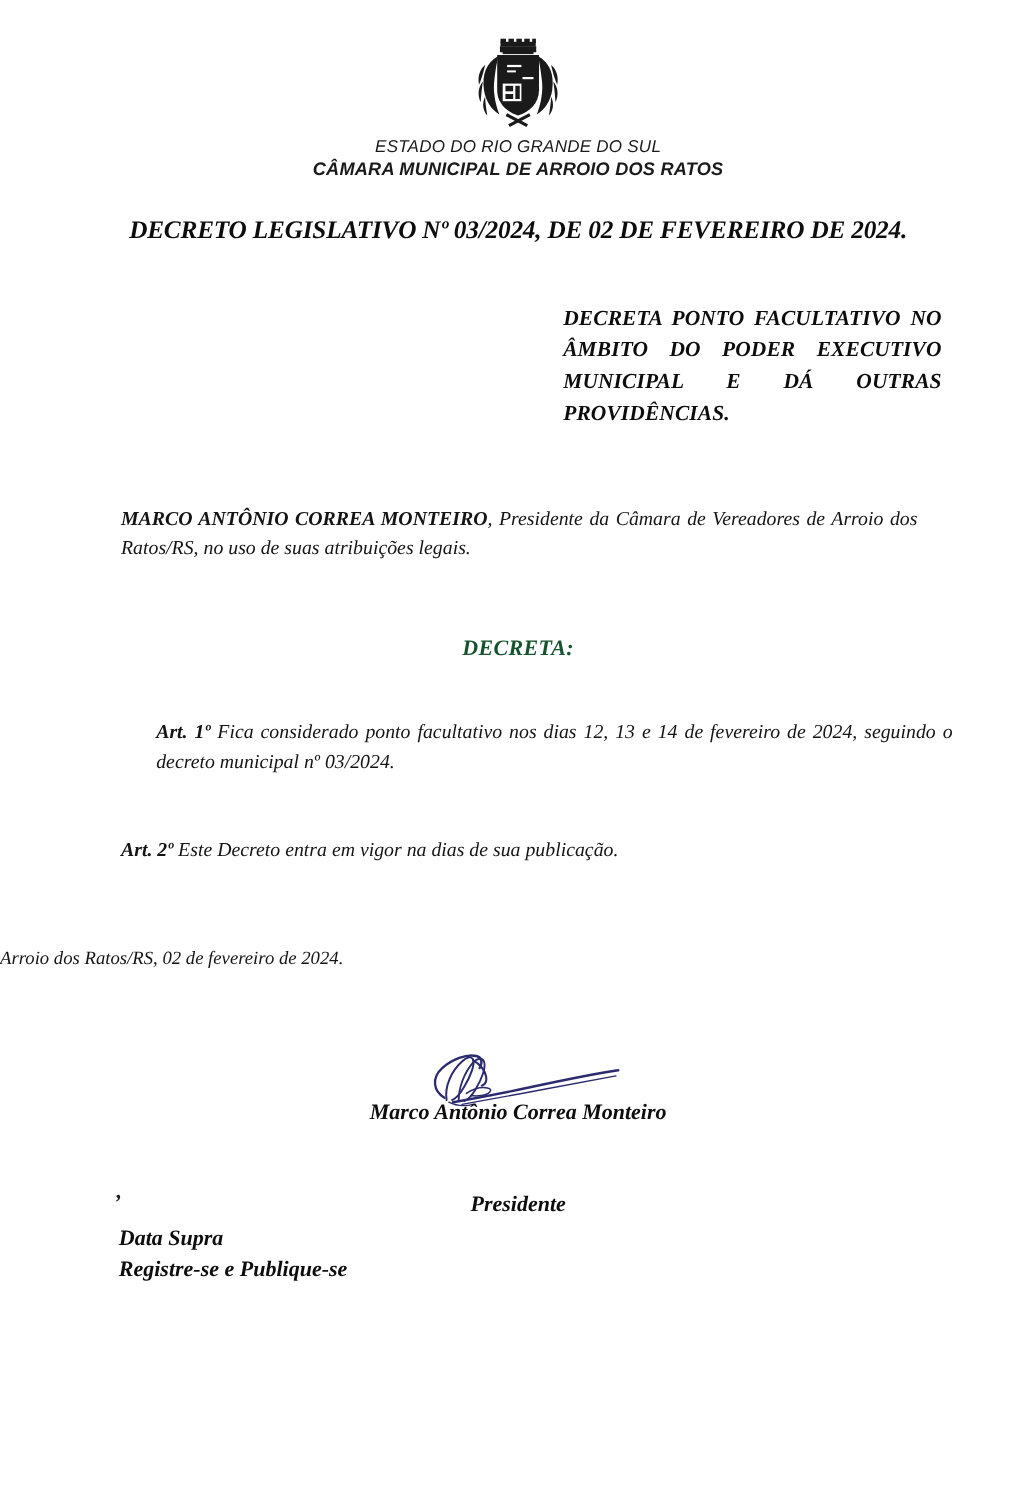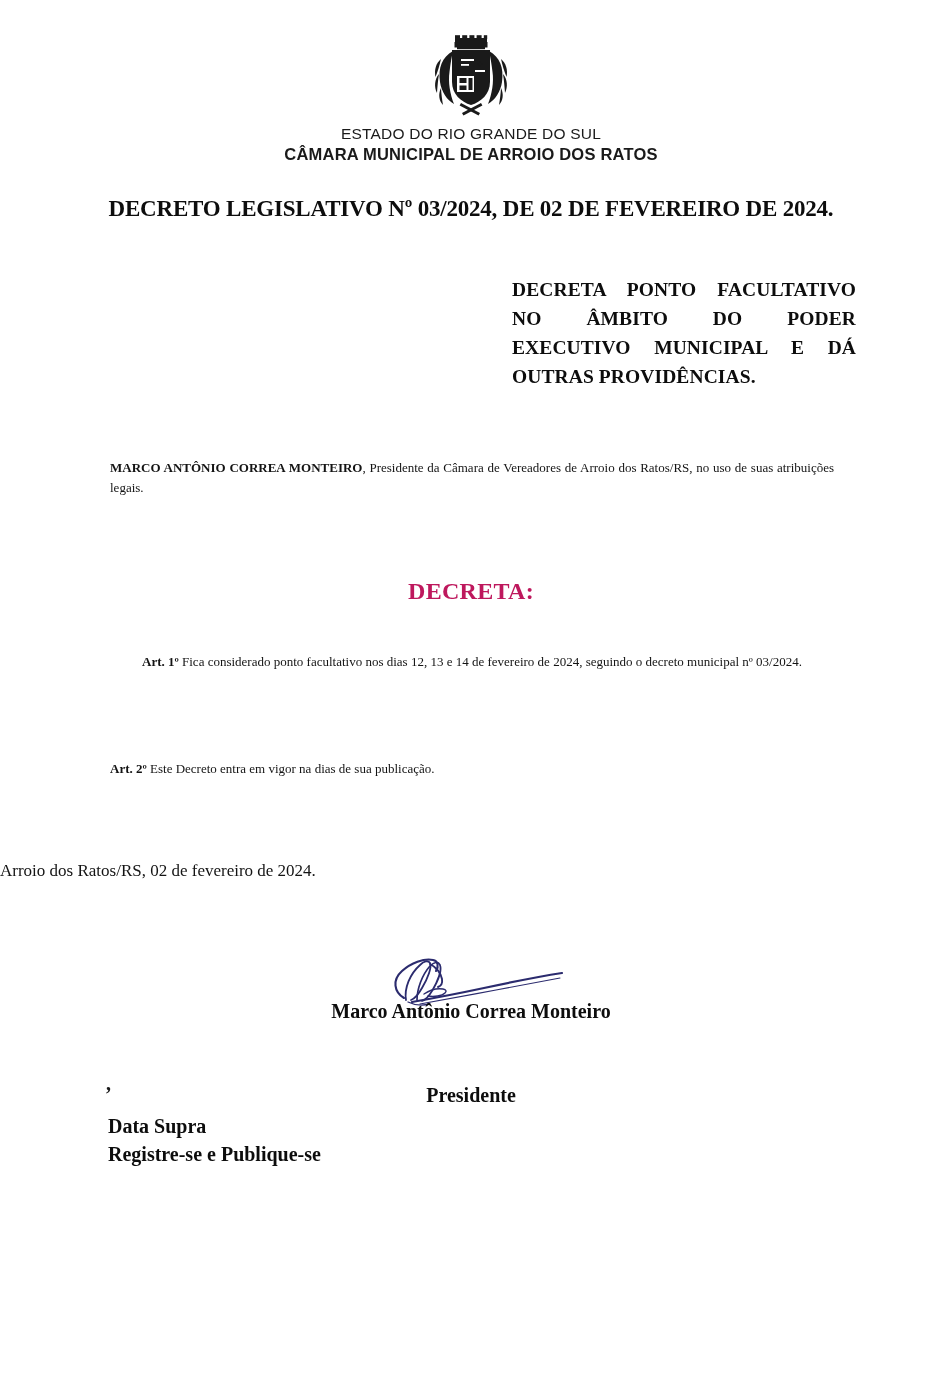--- a/index.html
+++ b/index.html
@@ -15,20 +15,21 @@
     font-family: "Liberation Serif", "DejaVu Serif", serif;
     color: #111111;
     overflow: hidden;
   }
 
   .page {
     position: relative;
     width: 942px;
     height: 1374px;
     background: #ffffff;
+    font-style: italic;
   }
 
   
   .header {
     position: absolute;
     top: 34px;
     left: 0;
     width: 942px;
     text-align: center;
   }
@@ -82,40 +83,40 @@
     color: #0d0d0d;
     margin-left: 23px;
   }
 
   
   .body-block {
     position: absolute;
     left: 110px;
     width: 724px;
     text-align: justify;
-    font-size: 13px;
+    font-size: 18px;
     line-height: 1.52;
     color: #141414;
   }
   .body-block b { font-weight: 700; }
 
   .preamble { top: 458px; }
   .art1 { top: 652px; margin-left: 32px; }
   .art2 { top: 759px; }
 
   .decreta {
     position: absolute;
     top: 578px;
     left: 0;
     width: 942px;
     text-align: center;
-    font-size: 24px;
+    font-size: 20px;
     font-weight: 700;
     letter-spacing: 0.3px;
-    color: #be185d;
+    color: #14532d;
   }
 
   .place-date {
     position: absolute;
     top: 861px;
     left: 0;
     width: 942px;
     text-align: left;
     font-size: 17px;
     color: #141414;

